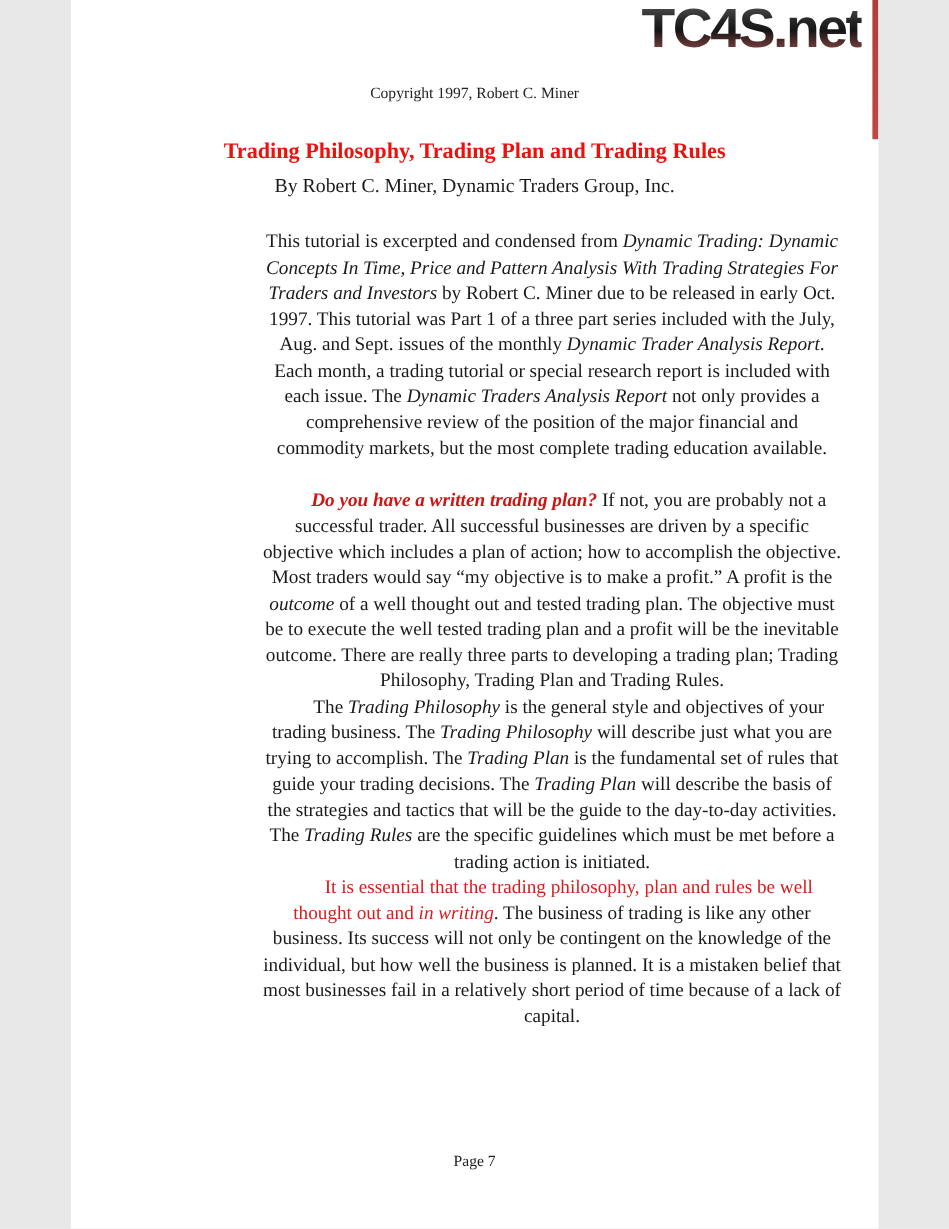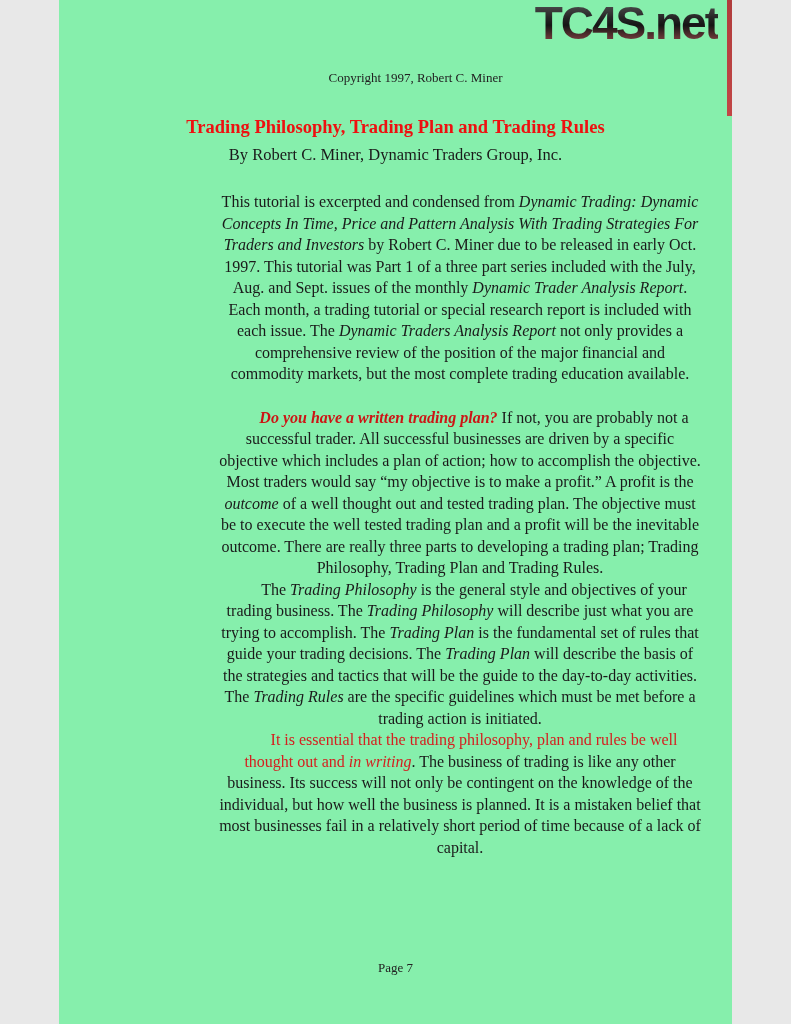--- a/index.html
+++ b/index.html
@@ -1,37 +1,37 @@
 <!DOCTYPE html>
 <html><head>
 <meta charset="utf-8">
 <style>
   html,body { margin:0; padding:0; background:#e8e8e8; }
   .page {
     position:relative; width:673px; height:1024px; margin:0 auto;
-    background:#86efac; overflow:hidden;
+    background:#ffffff; overflow:hidden;
     font-family:"Liberation Serif", serif; color:#1a1a1a;
   }
 
   
   .tc4s-logo {
     position:absolute; top:0px; right:14px;
     font-family:"Liberation Sans", sans-serif; font-weight:bold;
     font-size:46px; letter-spacing:-2px; line-height:1;
     background:linear-gradient(180deg,#5a5a5a 0%, #262626 38%, #151515 55%, #6e3a3a 85%, #8a5050 100%);
     -webkit-background-clip:text; background-clip:text; color:transparent;
   }
   .red-bar-top {
     position:absolute; top:0; right:0; width:5px; height:116px;
     background:linear-gradient(180deg,#b03c3c,#c24646);
   }
 
   .center-line { position:absolute; left:0; width:100%; text-align:center; white-space:nowrap; }
   .header-blue { top:48px; font-weight:bold; font-size:15.5px; color:#0b0bc4; }
-  .copyright   { top:70px; font-size:13px; color:#222;padding-left:20px; }
+  .copyright   { top:70px; font-size:13px; color:#222; }
   .doc-title   { top:117px; font-weight:bold; font-size:18.5px; color:#ee1010; }
   .byline      { top:145px; font-size:16.5px; color:#1a1a1a; }
 
   .content {
     position:absolute; left:158px; top:191px; width:486px;
     font-size:16px; line-height:21.5px; text-align:left;
   }
   .content p { margin:0;text-align:center; }
   .gap    { margin-top:22px !important; }
   .indent { text-indent:28px; }

